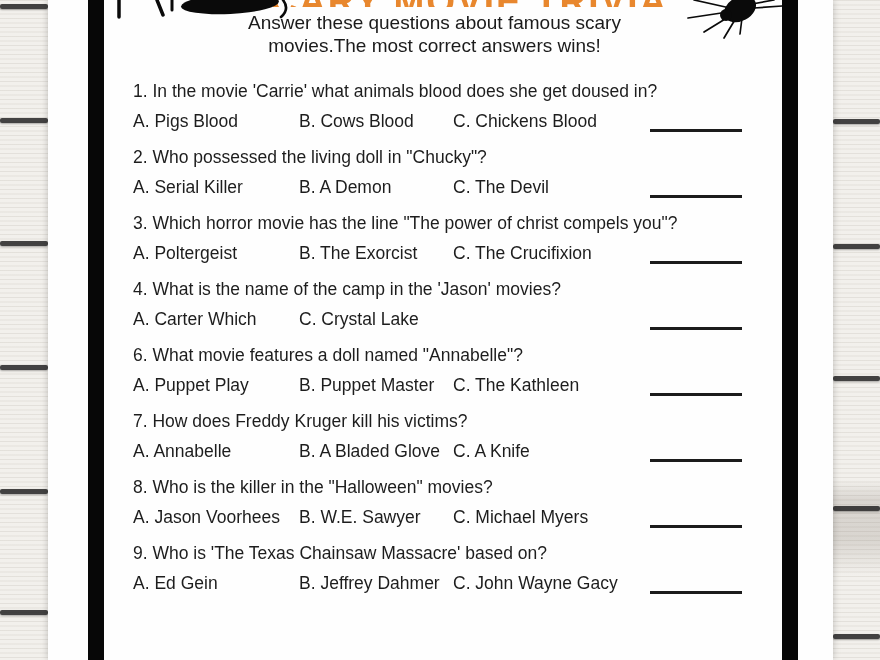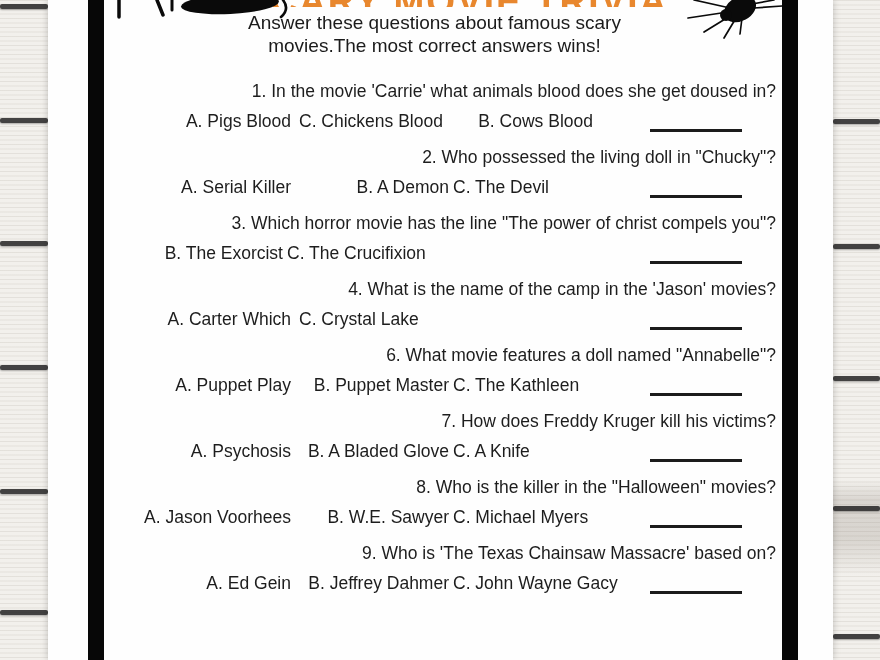--- a/index.html
+++ b/index.html
@@ -44,21 +44,21 @@
   .title-clip span{display:inline-block;font-size:37px;font-weight:bold;letter-spacing:2px;
     color:#e8872e;margin-top:-29px;margin-left:26px;white-space:nowrap;}
 
   .deco-left{position:absolute;left:6px;top:0;}
   .spider{position:absolute;left:574px;top:0;}
 
   .subtitle{position:absolute;left:0;right:17px;top:12px;text-align:center;
     font-size:19px;line-height:22.5px;color:#1b1b1b;}
 
   .questions{position:absolute;left:29px;right:6px;top:76px;}
-  .question-block{margin-bottom:6px;text-align:right;}
+  .question-block{margin-bottom:6px;}
   .q-text{font-size:17.5px;line-height:31px;height:31px;white-space:nowrap;}
   .q-opts{position:relative;font-size:17.5px;line-height:29px;height:29px;display:flex;white-space:nowrap;}
   .opt{display:inline-block;}
   .opt-a{min-width:158px;padding-right:8px;}
   .opt-b{min-width:150px;padding-right:4px;}
   .blank{position:absolute;right:34px;bottom:4px;width:92px;height:0;
     border-bottom:3px solid #1c1c1c;}
 </style>
 </head>
 <body>
@@ -118,39 +118,40 @@
     <div class="subtitle">
       <div>Answer these questions about famous scary</div>
       <div>movies.The most correct answers wins!</div>
     </div>
 
     <div class="questions" id="questions">
   <div class="question-block">
     <div class="q-text">1. In the movie 'Carrie' what animals blood does she get doused in?</div>
     <div class="q-opts">
       <span class="opt opt-a">A. Pigs Blood</span>
+      <span class="opt opt-b">B. Cows Blood</span>
       <span class="opt opt-c">C. Chickens Blood</span>
-      <span class="opt opt-b">B. Cows Blood</span>
       <span class="blank"></span>
     </div>
   </div>
 
   <div class="question-block">
     <div class="q-text">2. Who possessed the living doll in "Chucky"?</div>
     <div class="q-opts">
       <span class="opt opt-a">A. Serial Killer</span>
       <span class="opt opt-b">B. A Demon</span>
       <span class="opt opt-c">C. The Devil</span>
       <span class="blank"></span>
     </div>
   </div>
 
   <div class="question-block">
     <div class="q-text">3. Which horror movie has the line "The power of christ compels you"?</div>
     <div class="q-opts">
+      <span class="opt opt-a">A. Poltergeist</span>
       <span class="opt opt-b">B. The Exorcist</span>
       <span class="opt opt-c">C. The Crucifixion</span>
       <span class="blank"></span>
     </div>
   </div>
 
   <div class="question-block">
     <div class="q-text">4. What is the name of the camp in the 'Jason' movies?</div>
     <div class="q-opts">
       <span class="opt opt-a">A. Carter Which</span>
@@ -166,21 +167,21 @@
       <span class="opt opt-a">A. Puppet Play</span>
       <span class="opt opt-b">B. Puppet Master</span>
       <span class="opt opt-c">C. The Kathleen</span>
       <span class="blank"></span>
     </div>
   </div>
 
   <div class="question-block">
     <div class="q-text">7. How does Freddy Kruger kill his victims?</div>
     <div class="q-opts">
-      <span class="opt opt-a">A. Psychosis</span>
+      <span class="opt opt-a">A. Annabelle</span>
       <span class="opt opt-b">B. A Bladed Glove</span>
       <span class="opt opt-c">C. A Knife</span>
       <span class="blank"></span>
     </div>
   </div>
 
   <div class="question-block">
     <div class="q-text">8. Who is the killer in the "Halloween" movies?</div>
     <div class="q-opts">
       <span class="opt opt-a">A. Jason Voorhees</span>

